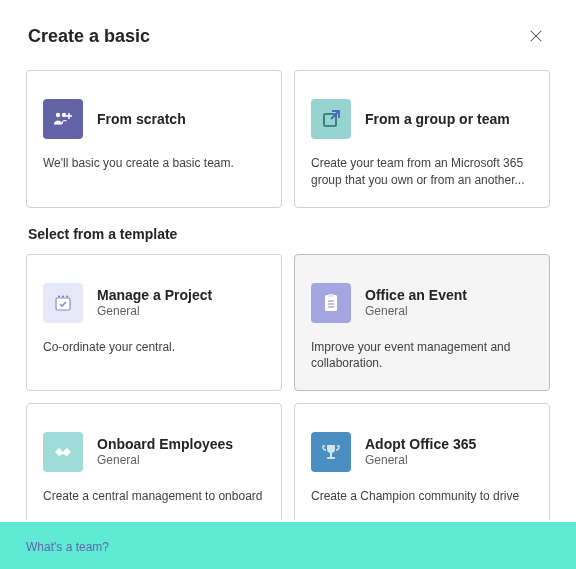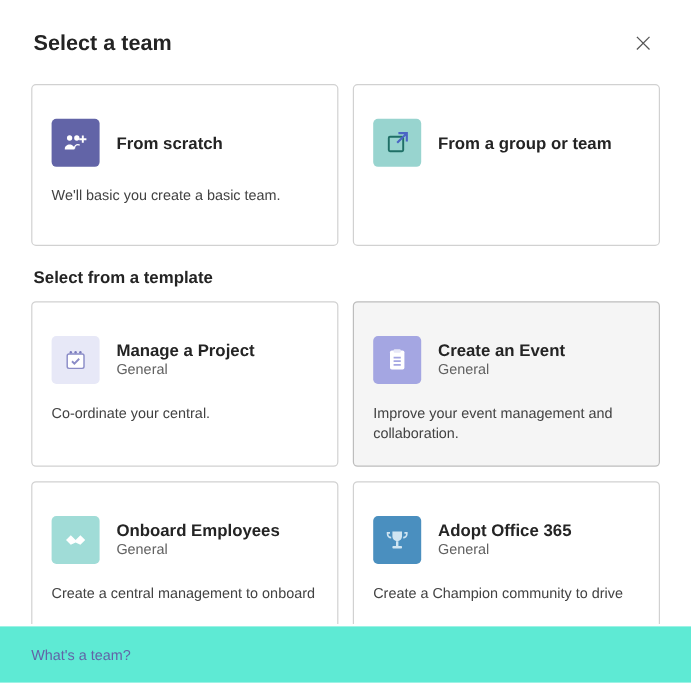--- a/index.html
+++ b/index.html
@@ -112,21 +112,21 @@
     font-size: 12px;
     color: #6264a7;
     text-decoration: none;
     cursor: pointer;
   }
 </style>
 </head>
 <body>
 
 <div class="header">
-  <h1>Select a team</h1>
+  <h1>Create a basic</h1>
   <div class="close-btn">
     <svg viewBox="0 0 16 16" fill="none" stroke="currentColor" stroke-width="1.2">
       <line x1="2" y1="2" x2="14" y2="14"></line>
         <line x1="14" y1="2" x2="2" y2="14"></line>
     </svg>
   </div>
 </div>
 
 <div class="content">
 
@@ -156,20 +156,21 @@
         <div class="card-icon bg-teal">
           <svg viewBox="0 0 24 24">
             <rect x="5" y="7" width="12" height="12" rx="1" fill="none" stroke="#1f6f66" stroke-width="1.6"></rect>
             <path d="M13 4 L20 4 L20 11 M20 4 L12 12" fill="none" stroke="#4a65c4" stroke-width="1.8"></path>
           </svg>
         </div>
         <div class="card-titles">
           <span class="card-title">From a group or team</span>
         </div>
       </div>
+      <div class="card-desc">Create your team from an Microsoft 365 group that you own or from an another...</div>
     </div>
 
   </div>
 
   <div class="section-heading">Select from a template</div>
 
   <div class="grid">
 
     <div class="card">
       <div class="card-head">
@@ -195,21 +196,21 @@
         <div class="card-icon bg-lav2">
           <svg viewBox="0 0 24 24">
             <rect x="6" y="4" width="12" height="16" rx="1.5" fill="#fff"></rect>
             <rect x="9" y="3" width="6" height="3" rx="1" fill="#e7e8f7"></rect>
             <line x1="9" y1="10" x2="15" y2="10" stroke="#a4a6e2" stroke-width="1.4"></line>
             <line x1="9" y1="13" x2="15" y2="13" stroke="#a4a6e2" stroke-width="1.4"></line>
             <line x1="9" y1="16" x2="15" y2="16" stroke="#a4a6e2" stroke-width="1.4"></line>
           </svg>
         </div>
         <div class="card-titles">
-          <span class="card-title">Create an Event</span>
+          <span class="card-title">Office an Event</span>
           <span class="card-subtitle">General</span>
         </div>
       </div>
       <div class="card-desc">Improve your event management and collaboration.</div>
     </div>
 
     <div class="card">
       <div class="card-head">
         <div class="card-icon bg-teal2">
           <svg viewBox="0 0 24 24" fill="#fff">

